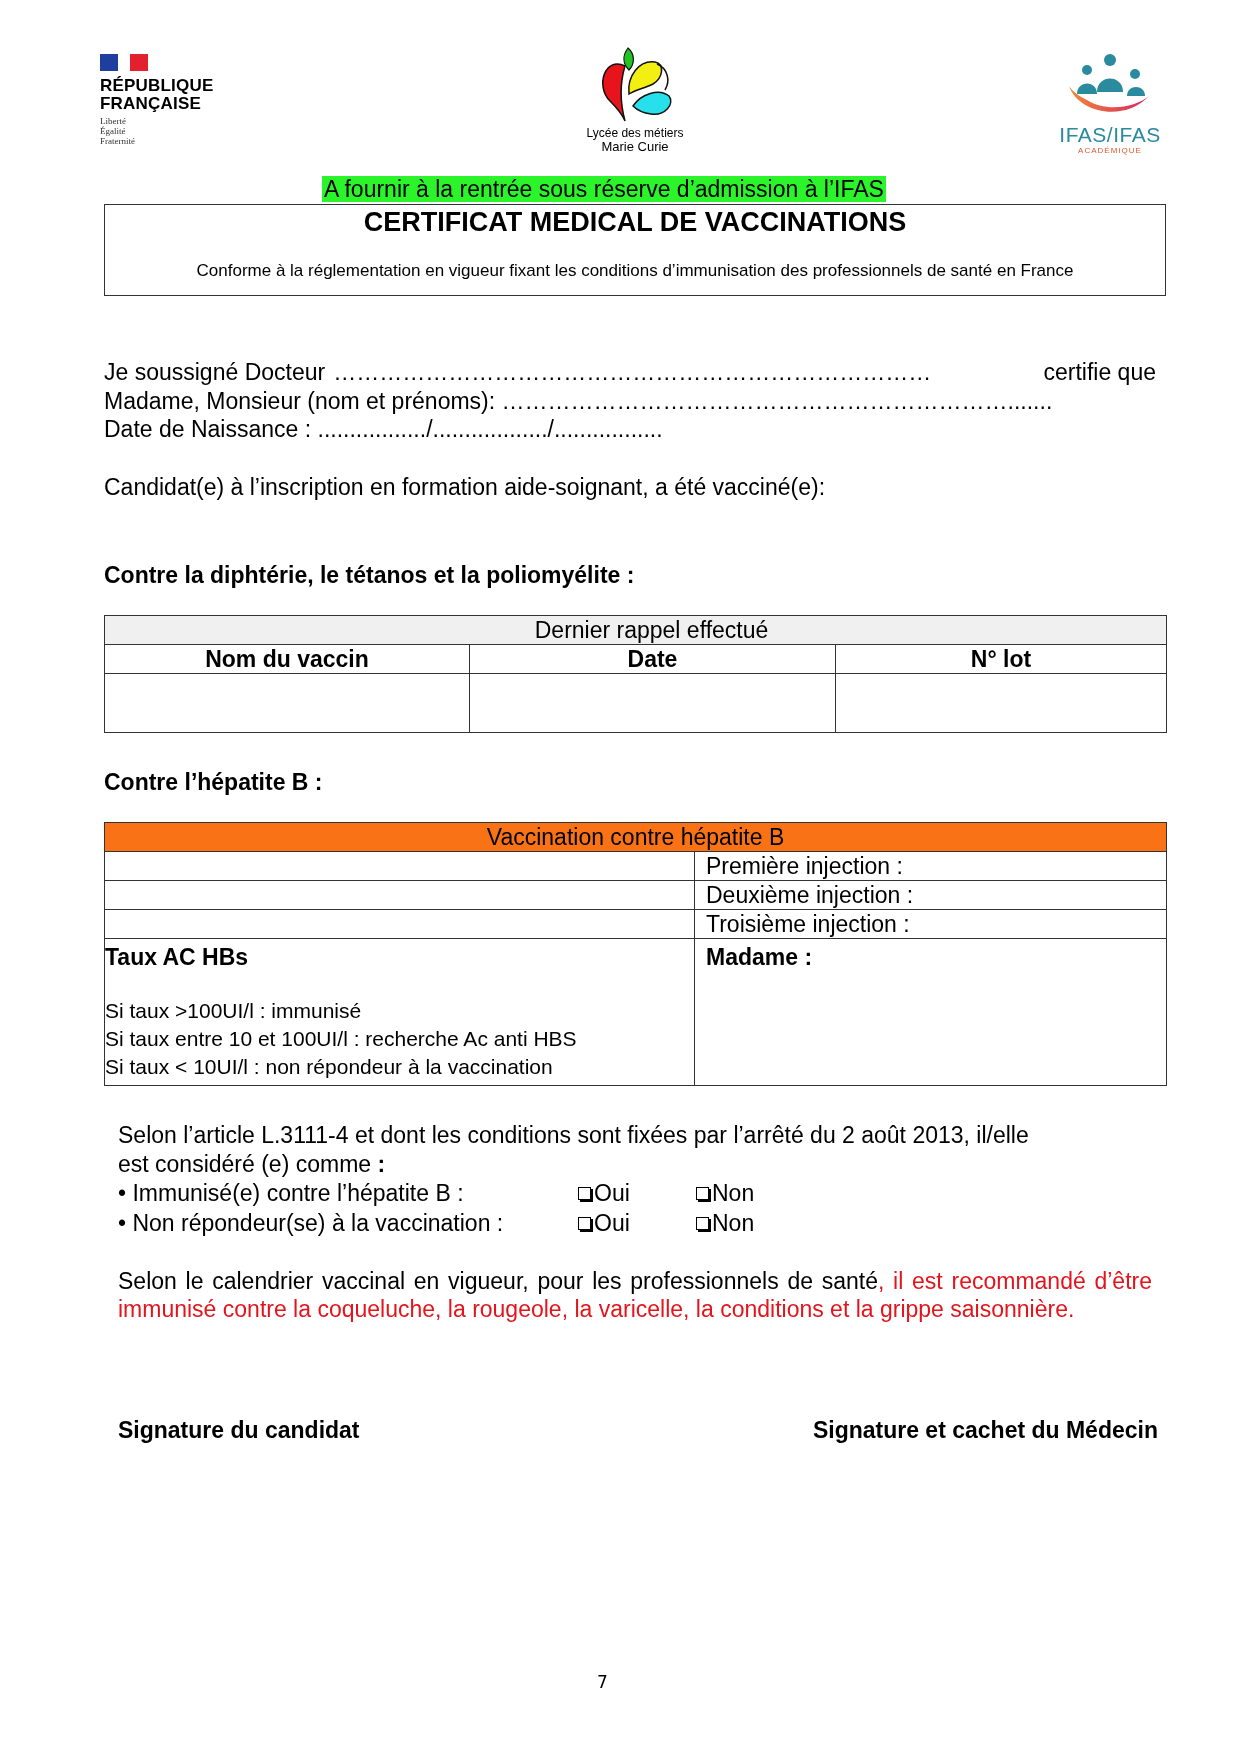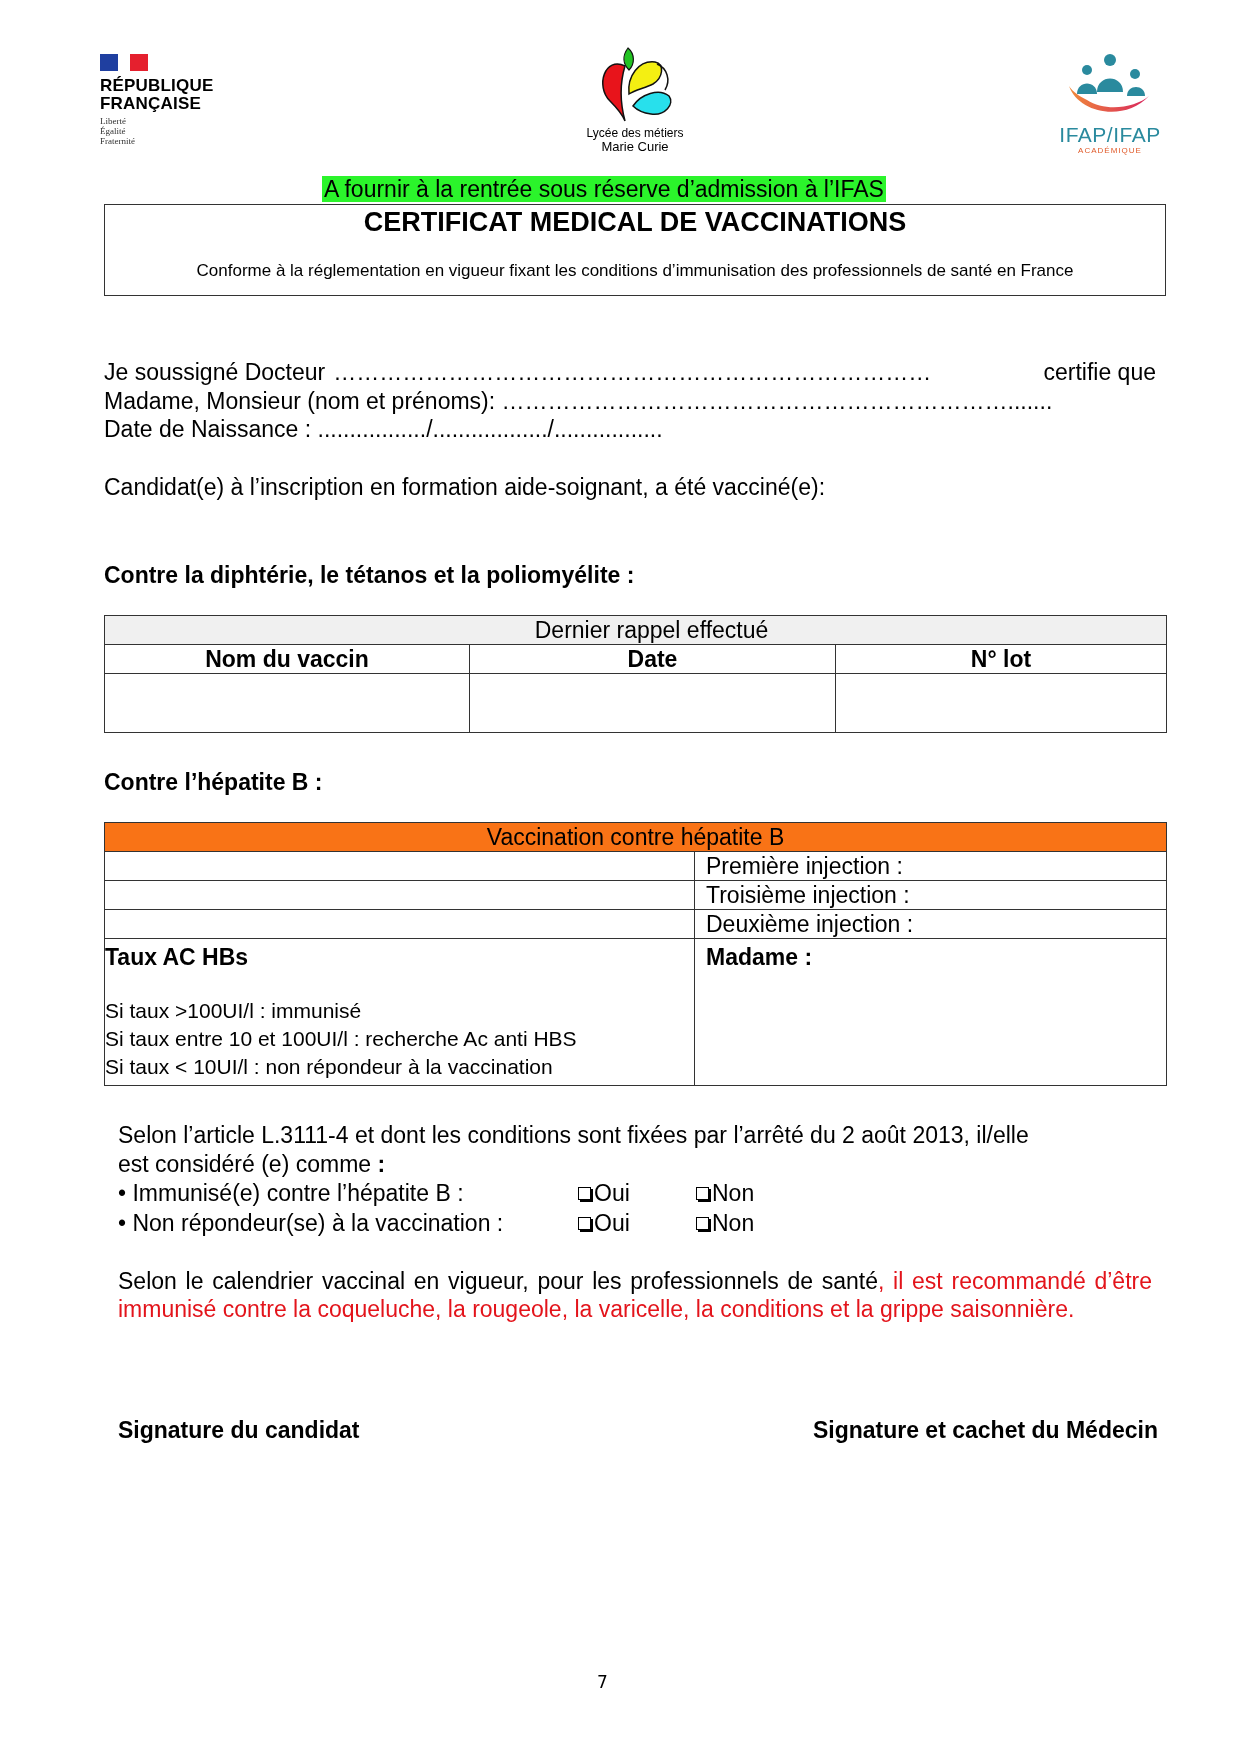--- a/index.html
+++ b/index.html
@@ -104,21 +104,21 @@
       </linearGradient>
     </defs>
     <circle cx="45" cy="8" r="6" fill="#2a8a9e"></circle>
     <circle cx="22" cy="18" r="5" fill="#2a8a9e"></circle>
     <circle cx="70" cy="22" r="5" fill="#2a8a9e"></circle>
     <path d="M32 40 C32 22 58 22 58 40 Z" fill="#2a8a9e"></path>
     <path d="M12 42 C12 28 32 28 32 42 Z" fill="#2a8a9e"></path>
     <path d="M62 44 C62 32 80 32 80 44 Z" fill="#2a8a9e"></path>
     <path d="M4 34 C14 62 60 70 84 44 C70 56 40 60 22 48 C14 44 8 40 4 34 Z" fill="url(#hg)"></path>
   </svg>
-  <div class="ifas-name">IFAP/IFAP</div>
+  <div class="ifas-name">IFAS/IFAS</div>
   <div class="ifas-sub">ACADÉMIQUE</div>
 </div>
 
 <div class="abs notice">A fournir à la rentrée sous réserve d’admission à l’IFAS</div>
 <div class="abs title-box">
   <div class="title-main">CERTIFICAT MEDICAL DE VACCINATIONS</div>
   <div class="title-sub">Conforme à la réglementation en vigueur fixant les conditions d’immunisation des professionnels de santé en France</div>
 </div>
 
 <div class="abs line" style="top:358px; width:1052px; display:flex;">
@@ -169,25 +169,25 @@
   <tbody>
       <tr class="hdr">
         <td colspan="2">Vaccination contre hépatite B</td>
       </tr>
   <tr class="inj">
     <td></td>
     <td class="r">Première injection :</td>
   </tr>
   <tr class="inj">
     <td></td>
+    <td class="r">Deuxième injection :</td>
+  </tr>
+  <tr class="inj">
+    <td></td>
     <td class="r">Troisième injection :</td>
-  </tr>
-  <tr class="inj">
-    <td></td>
-    <td class="r">Deuxième injection :</td>
   </tr>
   <tr class="last">
     <td class="l">
       <div class="bold">Taux AC HBs</div>
       <div style="height:26px"></div>
       <div class="small">Si taux &gt;100UI/l : immunisé</div>
       <div class="small">Si taux entre 10 et 100UI/l : recherche Ac anti HBS</div>
       <div class="small">Si taux &lt; 10UI/l : non répondeur à la vaccination</div>
     </td>
     <td class="r">

